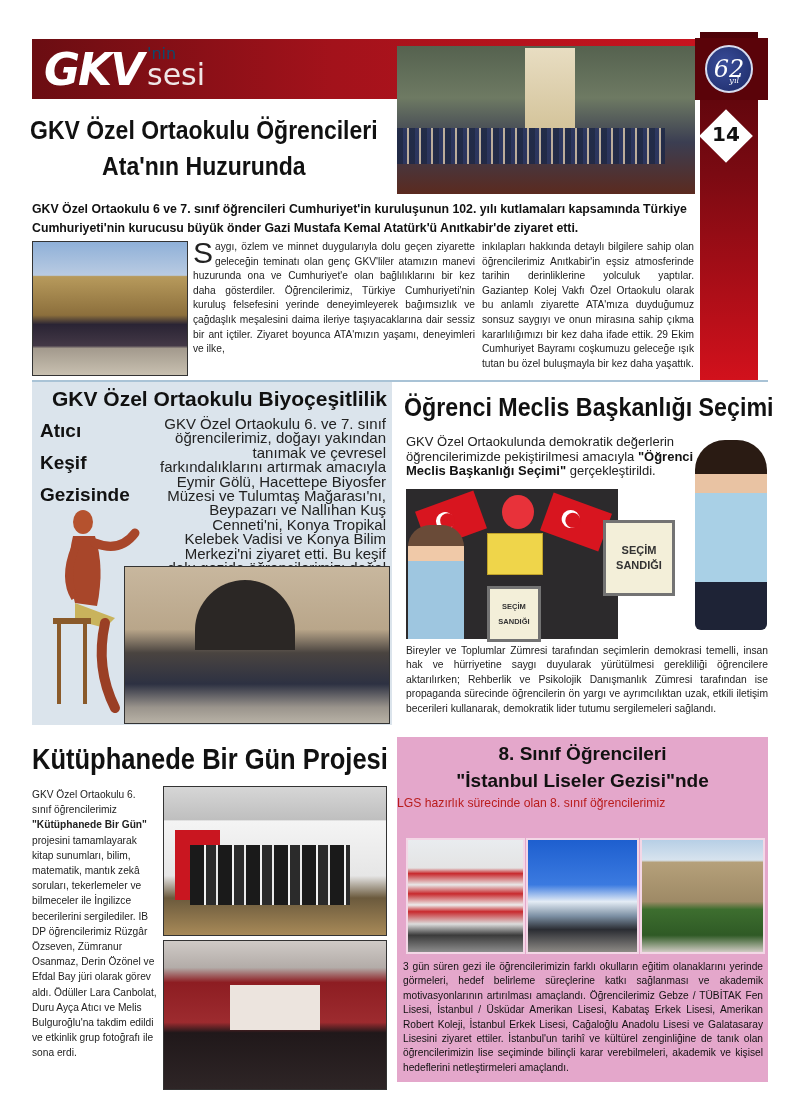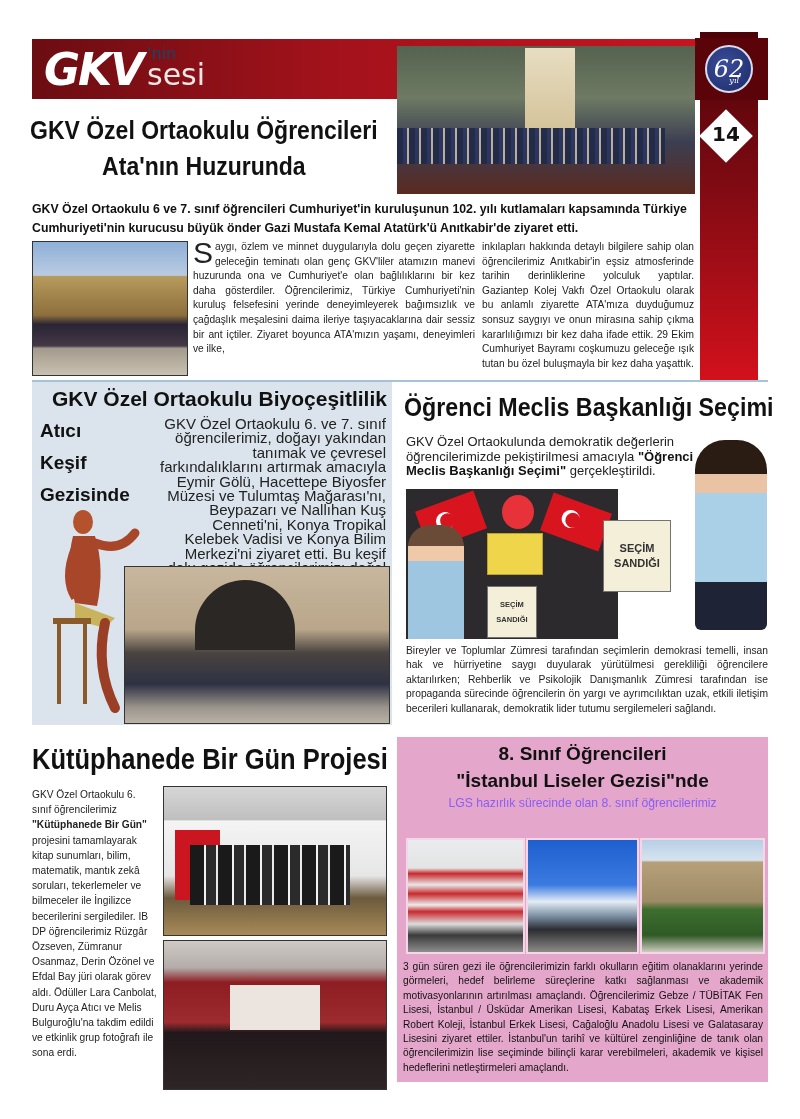--- a/index.html
+++ b/index.html
@@ -55,21 +55,21 @@
   #elec-lead { left: 406px; top: 435px; width: 330px; font-family: "Liberation Sans", sans-serif; font-size: 13px; line-height: 14.5px; color: #222; }
   #elec-lead b { color: #111; }
   #elec-photo { left: 406px; top: 489px; width: 212px; height: 150px; background: #2c2a2c; border: none; }
   .flag { background: #d8151f; }
   #flag1 { left: 420px; top: 500px; width: 62px; height: 40px; transform: rotate(-20deg); }
   #flag2 { left: 545px; top: 502px; width: 62px; height: 40px; transform: rotate(20deg); }
   .flag .crescent { position: absolute; left: 16px; top: 10px; width: 18px; height: 18px; border-radius: 50%; background: #fff; }
   .flag .crescent::after { content: ""; position: absolute; left: 4px; top: 2px; width: 15px; height: 15px; border-radius: 50%; background: #d8151f; }
   #balloon { left: 502px; top: 495px; width: 32px; height: 34px; border-radius: 50%; background: #e8323a; }
   #poster { left: 487px; top: 533px; width: 54px; height: 40px; background: #efd54a; border: 1px solid #c0a22a; }
-  .box { background: #f3efd9; border: 1px solid #737373; display: flex; flex-direction: column; align-items: center; justify-content: center; font-family: "Liberation Sans", sans-serif; font-weight: bold; color: #333; line-height: 15px; }
+  .box { background: #f3efd9; border: 3px solid #737373; display: flex; flex-direction: column; align-items: center; justify-content: center; font-family: "Liberation Sans", sans-serif; font-weight: bold; color: #333; line-height: 15px; }
   #box1 { left: 487px; top: 586px; width: 48px; height: 50px; font-size: 7.5px; }
   #box2 { left: 603px; top: 520px; width: 66px; height: 70px; font-size: 11px; }
   #boy { left: 408px; top: 525px; width: 56px; height: 114px; background: linear-gradient(180deg,#6a4b38 0 18%, #f0c9a8 18% 32%, #9ec6e0 32% 100%); border-radius: 22px 22px 0 0; }
   #girl { left: 695px; top: 440px; width: 72px; height: 190px; background: linear-gradient(180deg,#2a1b13 0 18%, #e9c3a3 18% 28%, #a9d0e6 28% 75%, #1e2336 75% 100%); border-radius: 30px 30px 6px 6px; }
   #elec-body { left: 406px; top: 644px; width: 362px; font-family: "Liberation Sans", sans-serif; font-size: 10.3px; line-height: 14.4px; text-align: justify; color: #222; }
 
   
   #hline1 { left: 32px; top: 380px; width: 736px; height: 2px; background: #a9c3d6; }
 
   
@@ -77,21 +77,21 @@
   #lib-text { left: 32px; top: 787px; width: 125px; font-family: "Liberation Sans", sans-serif; font-size: 10.2px; line-height: 15.2px; color: #222; }
   #lib-photo1 { left: 163px; top: 786px; width: 222px; height: 148px; background: linear-gradient(180deg,#d6d6d6 0%, #bfbfbf 22%, #f4f4f4 23%, #e6e6e6 60%, #6b5a3d 75%, #a88a58 100%); }
   #lib-flag { left: 175px; top: 830px; width: 45px; height: 70px; background: #c91620; }
   #lib-people { left: 190px; top: 845px; width: 160px; height: 60px; background: repeating-linear-gradient(90deg,#1a1a1a 0 14px,#f2f2f2 14px 16px,#2b2b2b 16px 26px,#e9e9e9 26px 28px); }
   #lib-photo2 { left: 163px; top: 940px; width: 222px; height: 148px; background: linear-gradient(180deg,#cfcac6 0%, #b3aca8 18%, #8d1d22 28%, #9d2b2f 55%, #20181a 62%, #2e2526 100%); }
   #lib-screen { left: 230px; top: 985px; width: 90px; height: 45px; background: #ece4de; }
 
   
   #ist-bg { left: 397px; top: 737px; width: 371px; height: 345px; background: #e4a7cb; }
   #ist-title { left: 397px; top: 740px; width: 371px; text-align: center; font-family: "Liberation Sans", sans-serif; font-weight: bold; font-size: 19px; line-height: 27px; color: #111; }
-  #ist-sub { left: 397px; top: 795px; width: 371px; text-align: center; font-family: "Liberation Sans", sans-serif; font-size: 12.2px; line-height: 17px; color: #8b5cf6; }
+  #ist-sub { left: 397px; top: 795px; width: 371px; font-family: "Liberation Sans", sans-serif; font-size: 12.2px; line-height: 17px; color: #b91c1c; }
   #ist-p1 { left: 406px; top: 838px; width: 115px; height: 112px; background: linear-gradient(180deg,#e9ecef 0%, #e4e4e4 25%, #c82a2e 30%, #e8e8e8 40%, #c82a2e 48%, #ececec 58%, #c82a2e 64%, #dcdcdc 75%, #3b3b3b 85%, #8d8d8d 100%); border: 2px solid #f3d7e6; }
   #ist-p2 { left: 526px; top: 838px; width: 109px; height: 112px; background: linear-gradient(180deg,#1e5fcf 0%, #3b7ae0 40%, #e4ecf5 55%, #7b8fa3 68%, #2b2d33 80%, #8d8a85 100%); border: 2px solid #f3d7e6; }
   #ist-p3 { left: 640px; top: 838px; width: 121px; height: 112px; background: linear-gradient(180deg,#b7cfe6 0%, #d7e3ee 18%, #b5a07a 20%, #9e8a66 55%, #3d6e2f 62%, #2f5a25 85%, #cfcac2 100%); border: 2px solid #f3d7e6; }
   #ist-body { left: 403px; top: 960px; width: 360px; font-family: "Liberation Sans", sans-serif; font-size: 10.2px; line-height: 14.4px; text-align: justify; color: #111; }
 </style>
 </head>
 <body>
 
 <div id="banner" class="abs"></div>
 <div id="logo-gkv" class="abs">GKV</div>

